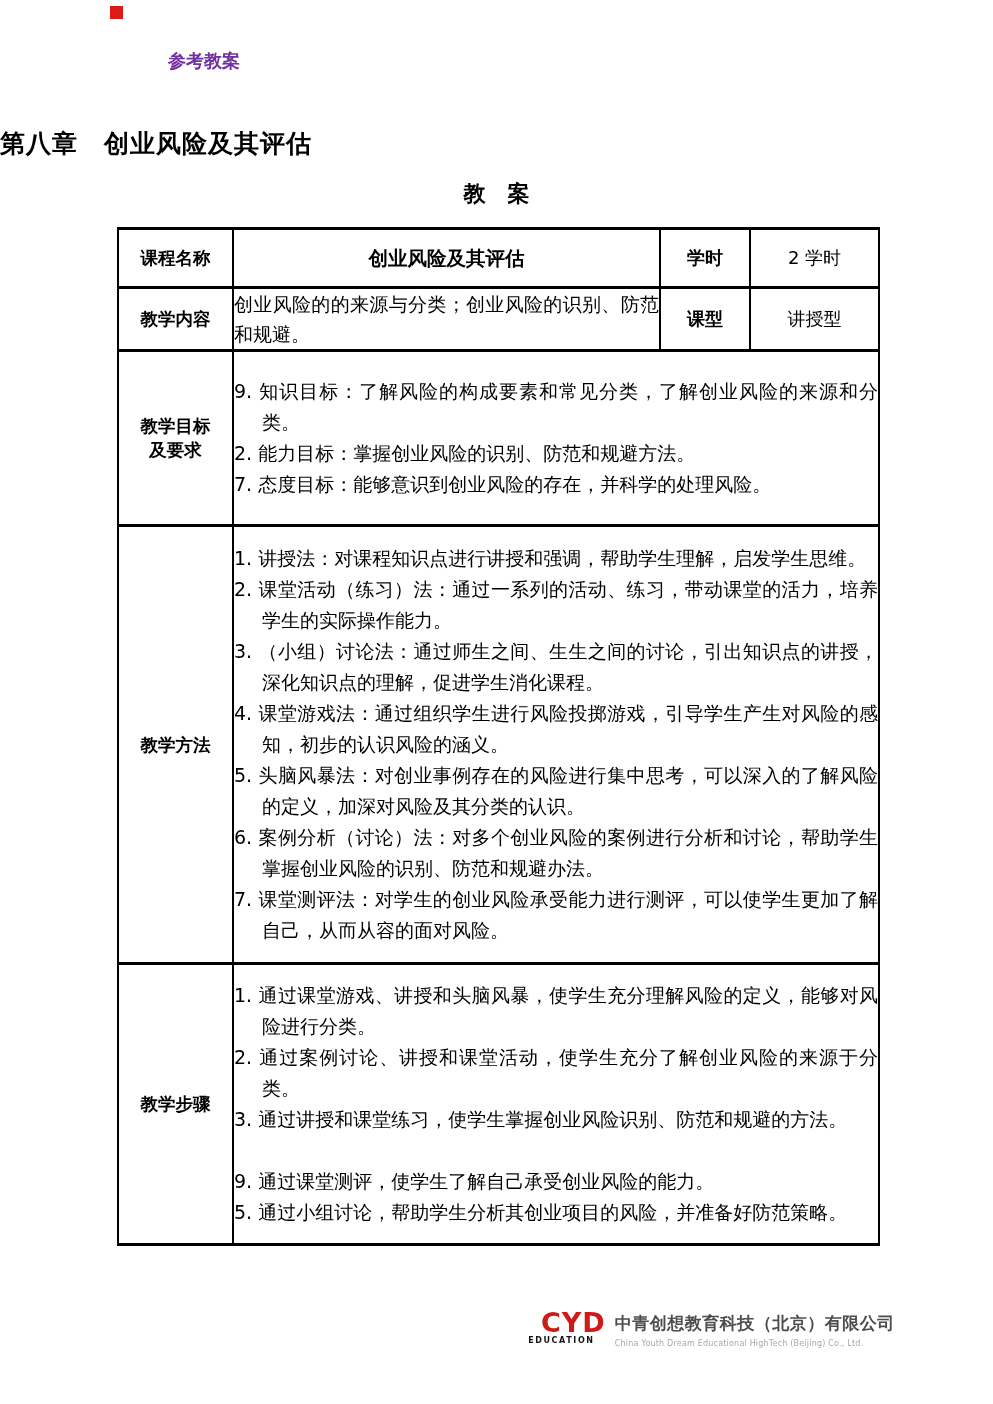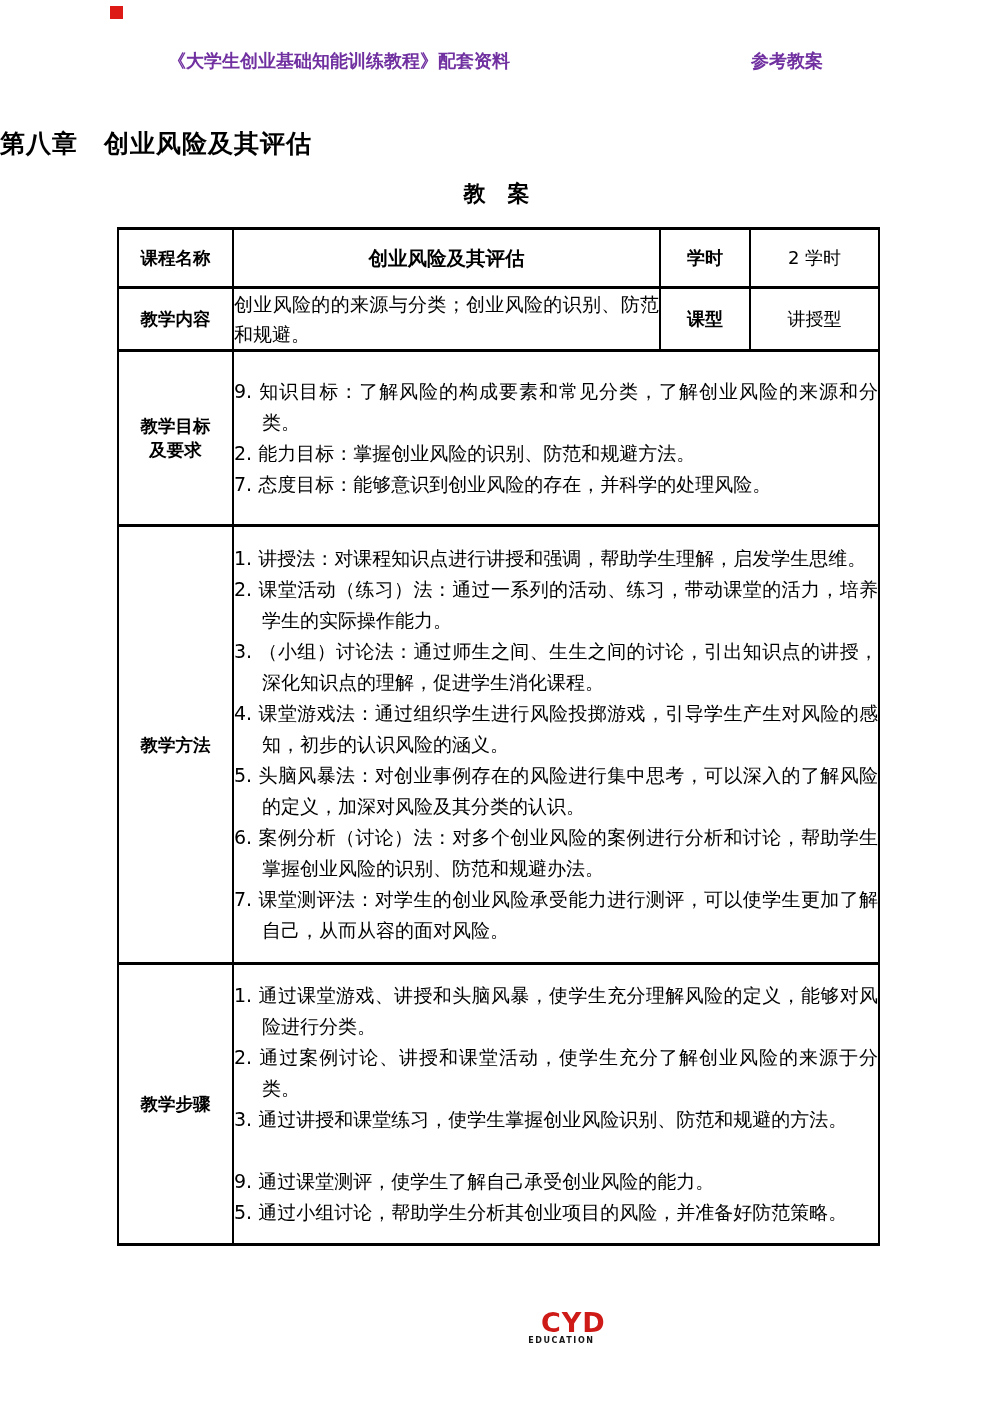--- a/index.html
+++ b/index.html
@@ -140,21 +140,20 @@
   }
 </style>
 </head>
 <body>
 
 <div class="page">
 
   <div class="red-marker"></div>
 
   <div class="doc-header">
-    <span>《大学生创业基础知能训练教程》配套资料</span>
     <span>参考教案</span>
   </div>
 
   <div class="doc-title">第八章　创业风险及其评估</div>
   <div class="doc-subtitle">教　案</div>
 
   <table class="lesson-table">
     <colgroup>
       <col style="width:115px">
       <col style="width:427px">
@@ -209,15 +208,19 @@
         </td>
       </tr>
     </tbody>
   </table>
 
   <div class="footer-logo">
     <div class="cyd-mark">
       <div class="cyd-text">CYD</div>
       <div class="cyd-sub">EDUCATION</div>
     </div>
+    <div class="company">
+      <div class="company-cn">中青创想教育科技（北京）有限公司</div>
+      <div class="company-en">China Youth Dream Educational HighTech (Beijing) Co., Ltd.</div>
+    </div>
   </div>
 
 </div>
 
 </body></html>

